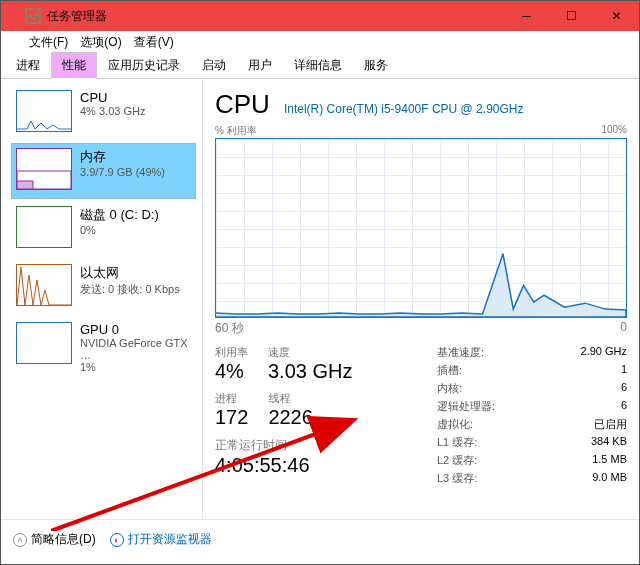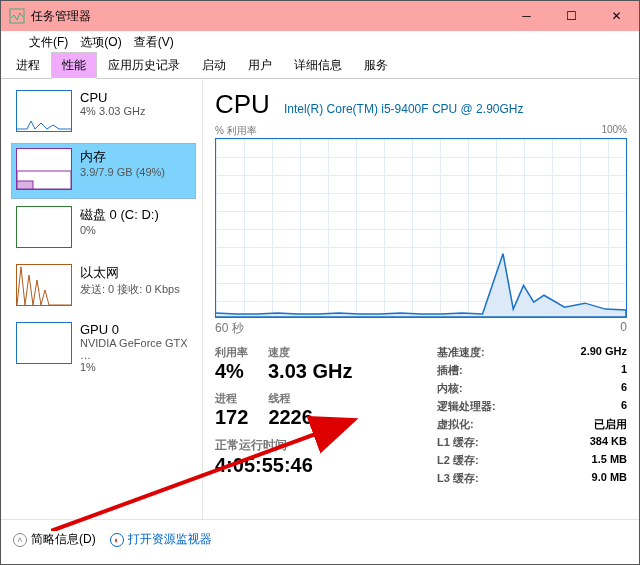--- a/index.html
+++ b/index.html
@@ -11,22 +11,22 @@
   width: 640px;
   height: 565px;
   border: 1px solid #555;
   position: relative;
   overflow: hidden;
 }
 .titlebar {
   height: 30px;
   display: flex;
   align-items: center;
-  padding-left: 8px;
-  background: #fca5a5;
+  padding-left: 24px;
+  background: #ef4444;
 }
 .titlebar .app-icon {
   width: 16px; height: 16px; margin-right: 6px;
   display: flex; align-items: center; justify-content: center;
 }
 .titlebar .title { font-size: 12px; }
 .titlebar .win-controls { margin-left: auto; display: flex; }
 .titlebar .win-btn {
   width: 45px; height: 30px;
   display: flex; align-items: center; justify-content: center;
@@ -115,21 +115,20 @@
   border: 1px solid #1a73c8;
   background: repeating-linear-gradient(to right, #e2ecf7 0, #e2ecf7 1px, transparent 1px, transparent 28px),
               repeating-linear-gradient(to bottom, #e2ecf7 0, #e2ecf7 1px, transparent 1px, transparent 18px);
   position: relative;
   margin-bottom: 2px;
 }
 .chart svg { position: absolute; inset: 0; width: 100%; height: 100%; }
 .chart-bottom-labels { display: flex; justify-content: space-between; font-size: 12px; color: #777; margin-bottom: 8px;}
 .stats-row {
   display: flex;
-  font-weight: bold;
 }
 .stats-left { flex: 1; position: relative; }
 .stats-block { display: flex; gap: 20px; margin-bottom: 8px; }
 .stat { display: flex; flex-direction: column; }
 .stat .label { font-size: 11px; color: #777; }
 .stat .val { font-size: 20px; }
 .uptime .label { font-size: 12px; color: #777; }
 .uptime .val { font-size: 20px; }
 .stats-right { width: 190px; font-size: 11px; color: #555; }
 .inforow { display: flex; justify-content: space-between; margin-bottom: 3px; }

